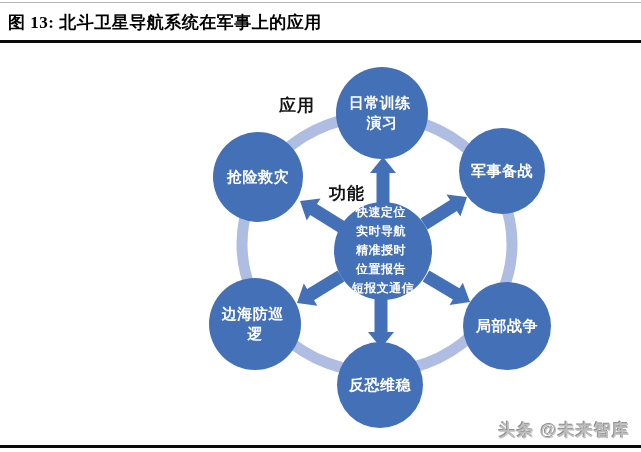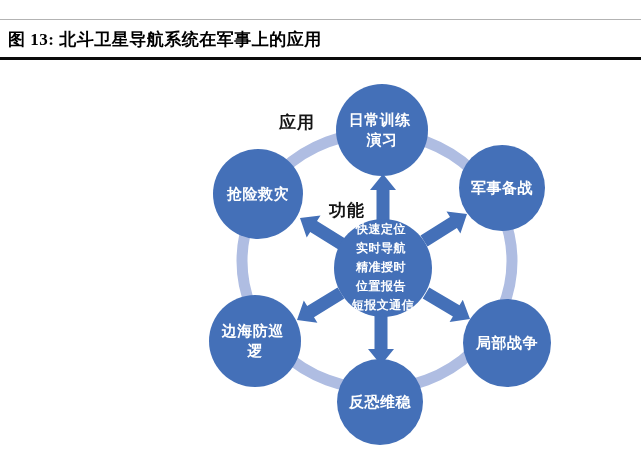--- a/index.html
+++ b/index.html
@@ -3,21 +3,21 @@
 <meta charset="utf-8">
 <style>
   html, body { margin: 0; padding: 0; }
   body {
     width: 641px; height: 452px;
     background: #ffffff;
     font-family: "Liberation Sans", sans-serif;
     overflow: hidden;
     position: relative;
   }
-  .stage { position: absolute; left: 0; top: 0; width: 641px; height: 368px; margin-top: 17px; }
+  .stage { position: absolute; left: 0; top: 0; width: 641px; height: 368px; }
   .rule { position: absolute; left: 0; width: 641px; }
   .rule-thin-top  { top: 2px;  height: 1px; background: #b3b3b3; }
   .rule-title     { top: 40px; height: 3px; background: #0a0a0a; }
   .rule-bottom    { top: 445px; height: 3px; background: #0a0a0a; }
   .figure-title {
     position: absolute; left: 8px; top: 11px;
     font-family: "Liberation Serif", serif;
     font-weight: bold; font-size: 17px; color: #000;
     letter-spacing: 0.5px; white-space: nowrap;
   }
@@ -116,14 +116,15 @@
       <circle cx="258" cy="177" r="45" fill="#4470B8"></circle>
       <text class="node-label" text-anchor="middle">
         <tspan x="258" y="182">抢险救灾</tspan>
       </text>
     </g>
 
     <text class="zone-label" text-anchor="middle" x="297" y="111">应用</text>
     <text class="zone-label" text-anchor="middle" x="347" y="199">功能</text>
   </svg>
 
+  <div class="watermark">头条 @未来智库</div>
   <div class="rule rule-bottom"></div>
 </div>
 
 </body></html>

